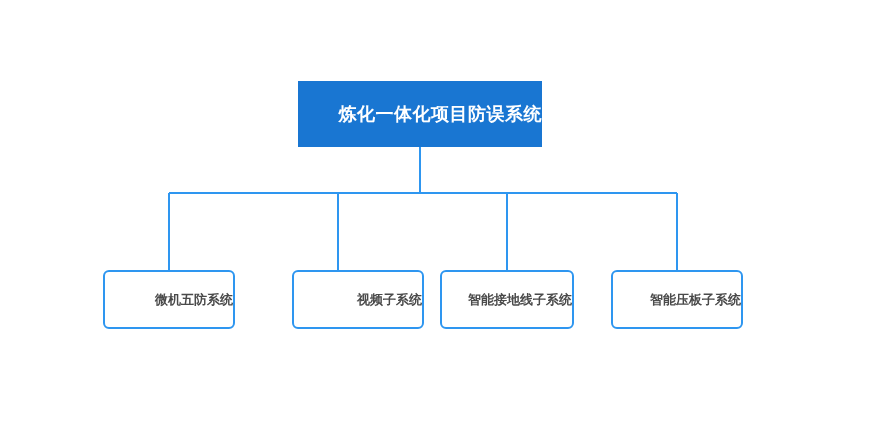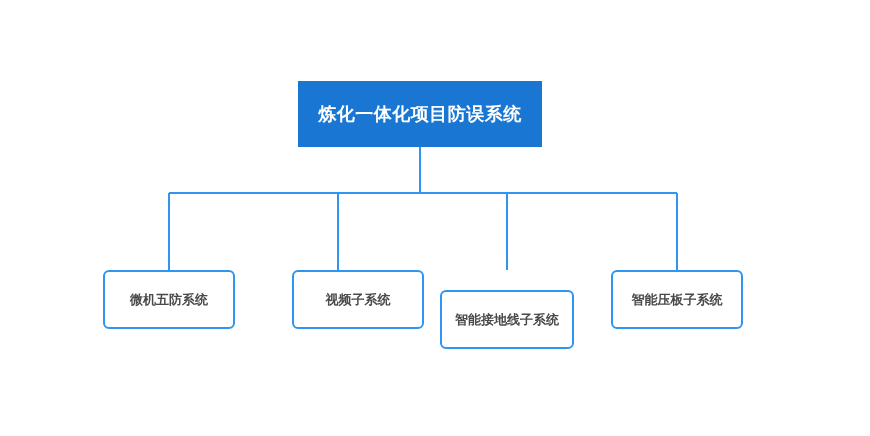--- a/index.html
+++ b/index.html
@@ -33,21 +33,21 @@
   .edge {
     stroke: var(--line);
     stroke-width: 2;
     fill: none;
   }
 
   .node {
     position: absolute;
     display: flex;
     align-items: center;
-    justify-content: center;
+    justify-content: flex-end;
     text-align: center;
     cursor: default;
   }
 
   .node-root {
     left: 298px;
     top: 81px;
     width: 244px;
     height: 66px;
     background: var(--root-fill);
@@ -62,21 +62,21 @@
     height: 59px;
     background: var(--child-fill);
     border: 2px solid var(--child-border);
     border-radius: 6px;
     color: var(--child-text);
     font-size: 13px;
     font-weight: bold;
   }
   .node-child-0 { left: 103px; width: 132px; }
   .node-child-1 { left: 272px; width: 132px; margin-left: 20px; }
-  .node-child-2 { left: 440px; width: 134px; margin-top: 20px; }
+  .node-child-2 { left: 440px; width: 134px; }
   .node-child-3 { left: 611px; width: 132px; }
 </style>
 </head>
 <body>
 
 <div class="canvas">
 
   <svg class="connectors" viewBox="0 0 870 436" xmlns="http://www.w3.org/2000/svg">
     <path class="edge" d="M420 147 V193 M169 193 H677 M169 193 V270 M338 193 V270 M507 193 V270 M677 193 V270"></path>
   </svg>

